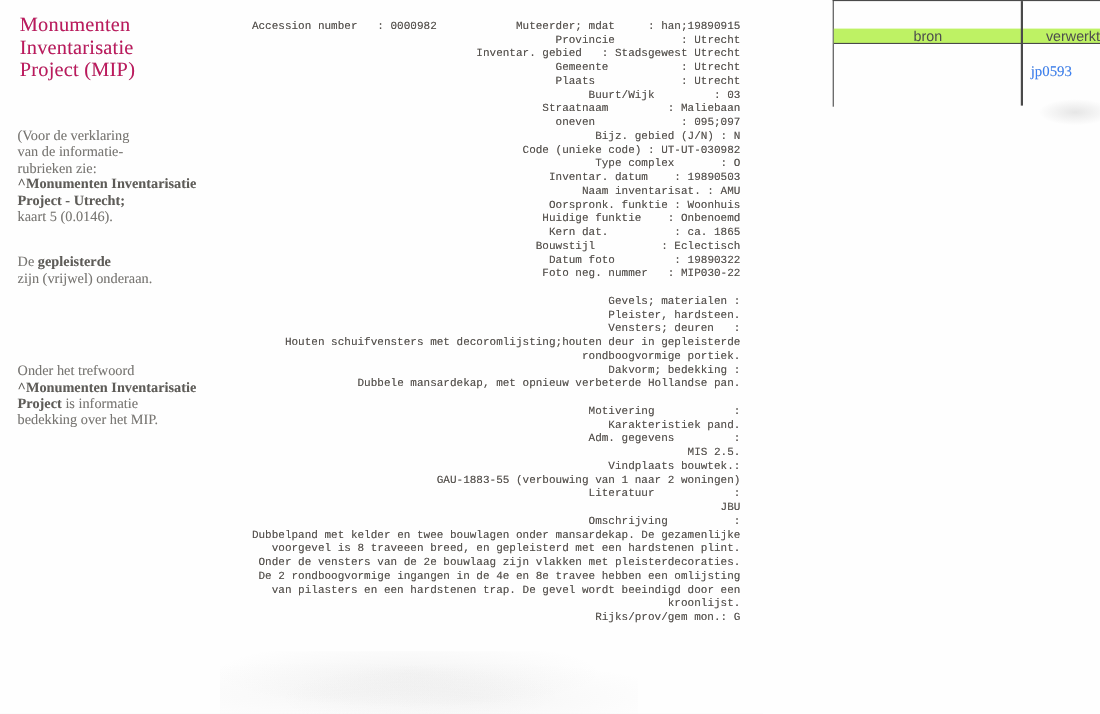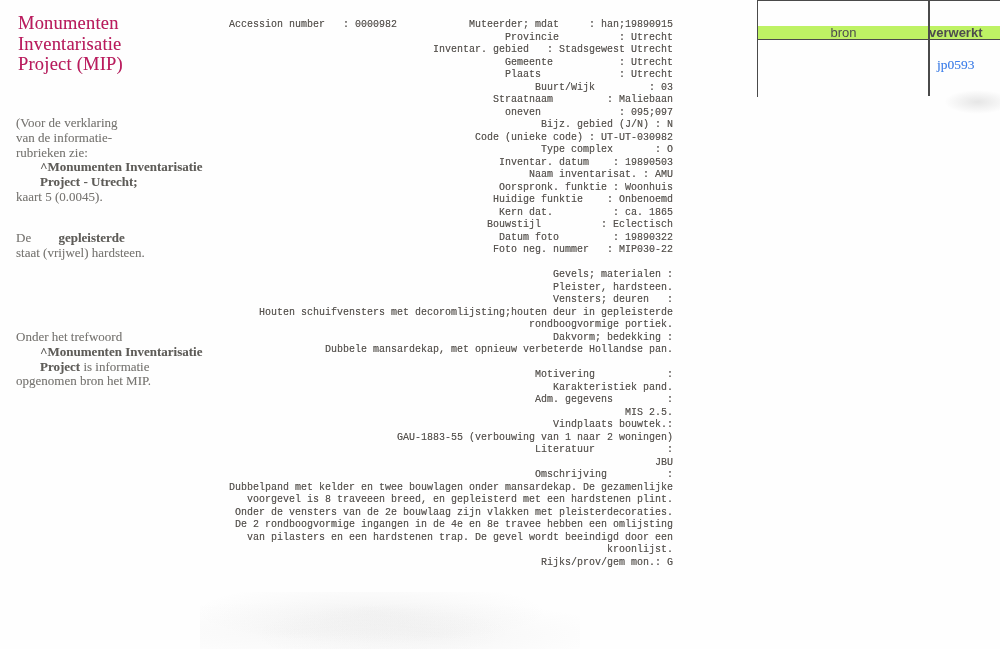--- a/index.html
+++ b/index.html
@@ -13,21 +13,21 @@
     position:absolute; left:18px; top:13px;
     font-size:18.5px; line-height:20.5px; color:#be185d;
     letter-spacing:0.2px;
     text-shadow:0 0 0.5px rgba(80,80,80,0.35);
   }
   .note {
     position:absolute; left:16px;
     font-size:13px; line-height:14.8px; color:#787672;
     text-shadow:0 0 0.4px rgba(110,110,110,0.3);
   }
-  .note .b, .note div.b { font-weight:bold; color:#5e5c58;margin-left:24px; }
+  .note .b, .note div.b { font-weight:bold; color:#5e5c58; }
   .n1 { top:116px; }
   .n2 { top:231px; }
   .n3 { top:330px;font-family:Liberation Serif, serif; }
   
   .record {
     position:absolute; left:205px; top:19px; margin:0;
     font-family:"Liberation Mono", monospace;
     font-size:10px; line-height:12.5px; color:#56524e;
     white-space:pre;
     text-shadow:0 0 0.6px rgba(86,82,78,0.55);
@@ -39,21 +39,21 @@
     border-left:1.5px solid #4a4a4a; border-top:1.5px solid #4a4a4a;
     box-sizing:border-box;
   }
   .stamp-head {
     position:absolute; left:0; right:0; top:0; height:13px;
     border-bottom:1.5px solid #4a4a4a; background:#bef264;
     font-family:"Liberation Sans", sans-serif;
     font-size:13px; line-height:13px; color:#4d4d4d;margin-top:25px;
   }
   .stamp-head .h1 { position:absolute; left:0; width:171px; text-align:center; }
-  .stamp-head .h2 { position:absolute; left:171px; right:0; text-align:left;font-weight:bold; }
+  .stamp-head .h2 { position:absolute; left:171px; right:0; text-align:right; }
   .stamp .vsep {
     position:absolute; left:170px; top:0; width:1.5px; height:95px;
     background:#4a4a4a;
   }
   .stamp-note {
     position:absolute; left:11px; top:19px;
     font-size:13.5px; line-height:16px; color:#575757;
     text-shadow:0 0 0.4px rgba(90,90,90,0.35);
   }
   .stamp-code {
@@ -85,33 +85,33 @@
     <div>Inventarisatie</div>
     <div>Project (MIP)</div>
   </div>
 
   <div class="note n1">
     <div>(Voor de verklaring</div>
     <div>van de informatie-</div>
     <div>rubrieken zie:</div>
     <div class="b">^Monumenten Inventarisatie</div>
     <div class="b">Project - Utrecht;</div>
-    <div>kaart 5 (0.0045).</div>
+    <div>kaart 5 (0.0146).</div>
   </div>
 
   <div class="note n2">
     <div><span>De </span><span class="b">gepleisterde</span></div>
-    <div>staat (vrijwel) hardsteen.</div>
+    <div>zijn (vrijwel) onderaan.</div>
   </div>
 
   <div class="note n3">
     <div>Onder het trefwoord</div>
     <div class="b">^Monumenten Inventarisatie</div>
     <div><span class="b">Project</span><span> is informatie</span></div>
-    <div>opgenomen bron het MIP.</div>
+    <div>bedekking over het MIP.</div>
   </div>
 
   <pre class="record">Accession number   : 0000982            Muteerder; mdat     : han;19890915
 Provincie          : Utrecht
 Inventar. gebied   : Stadsgewest Utrecht
 Gemeente           : Utrecht
 Plaats             : Utrecht
 Buurt/Wijk         : 03
 Straatnaam         : Maliebaan
 oneven             : 095;097

